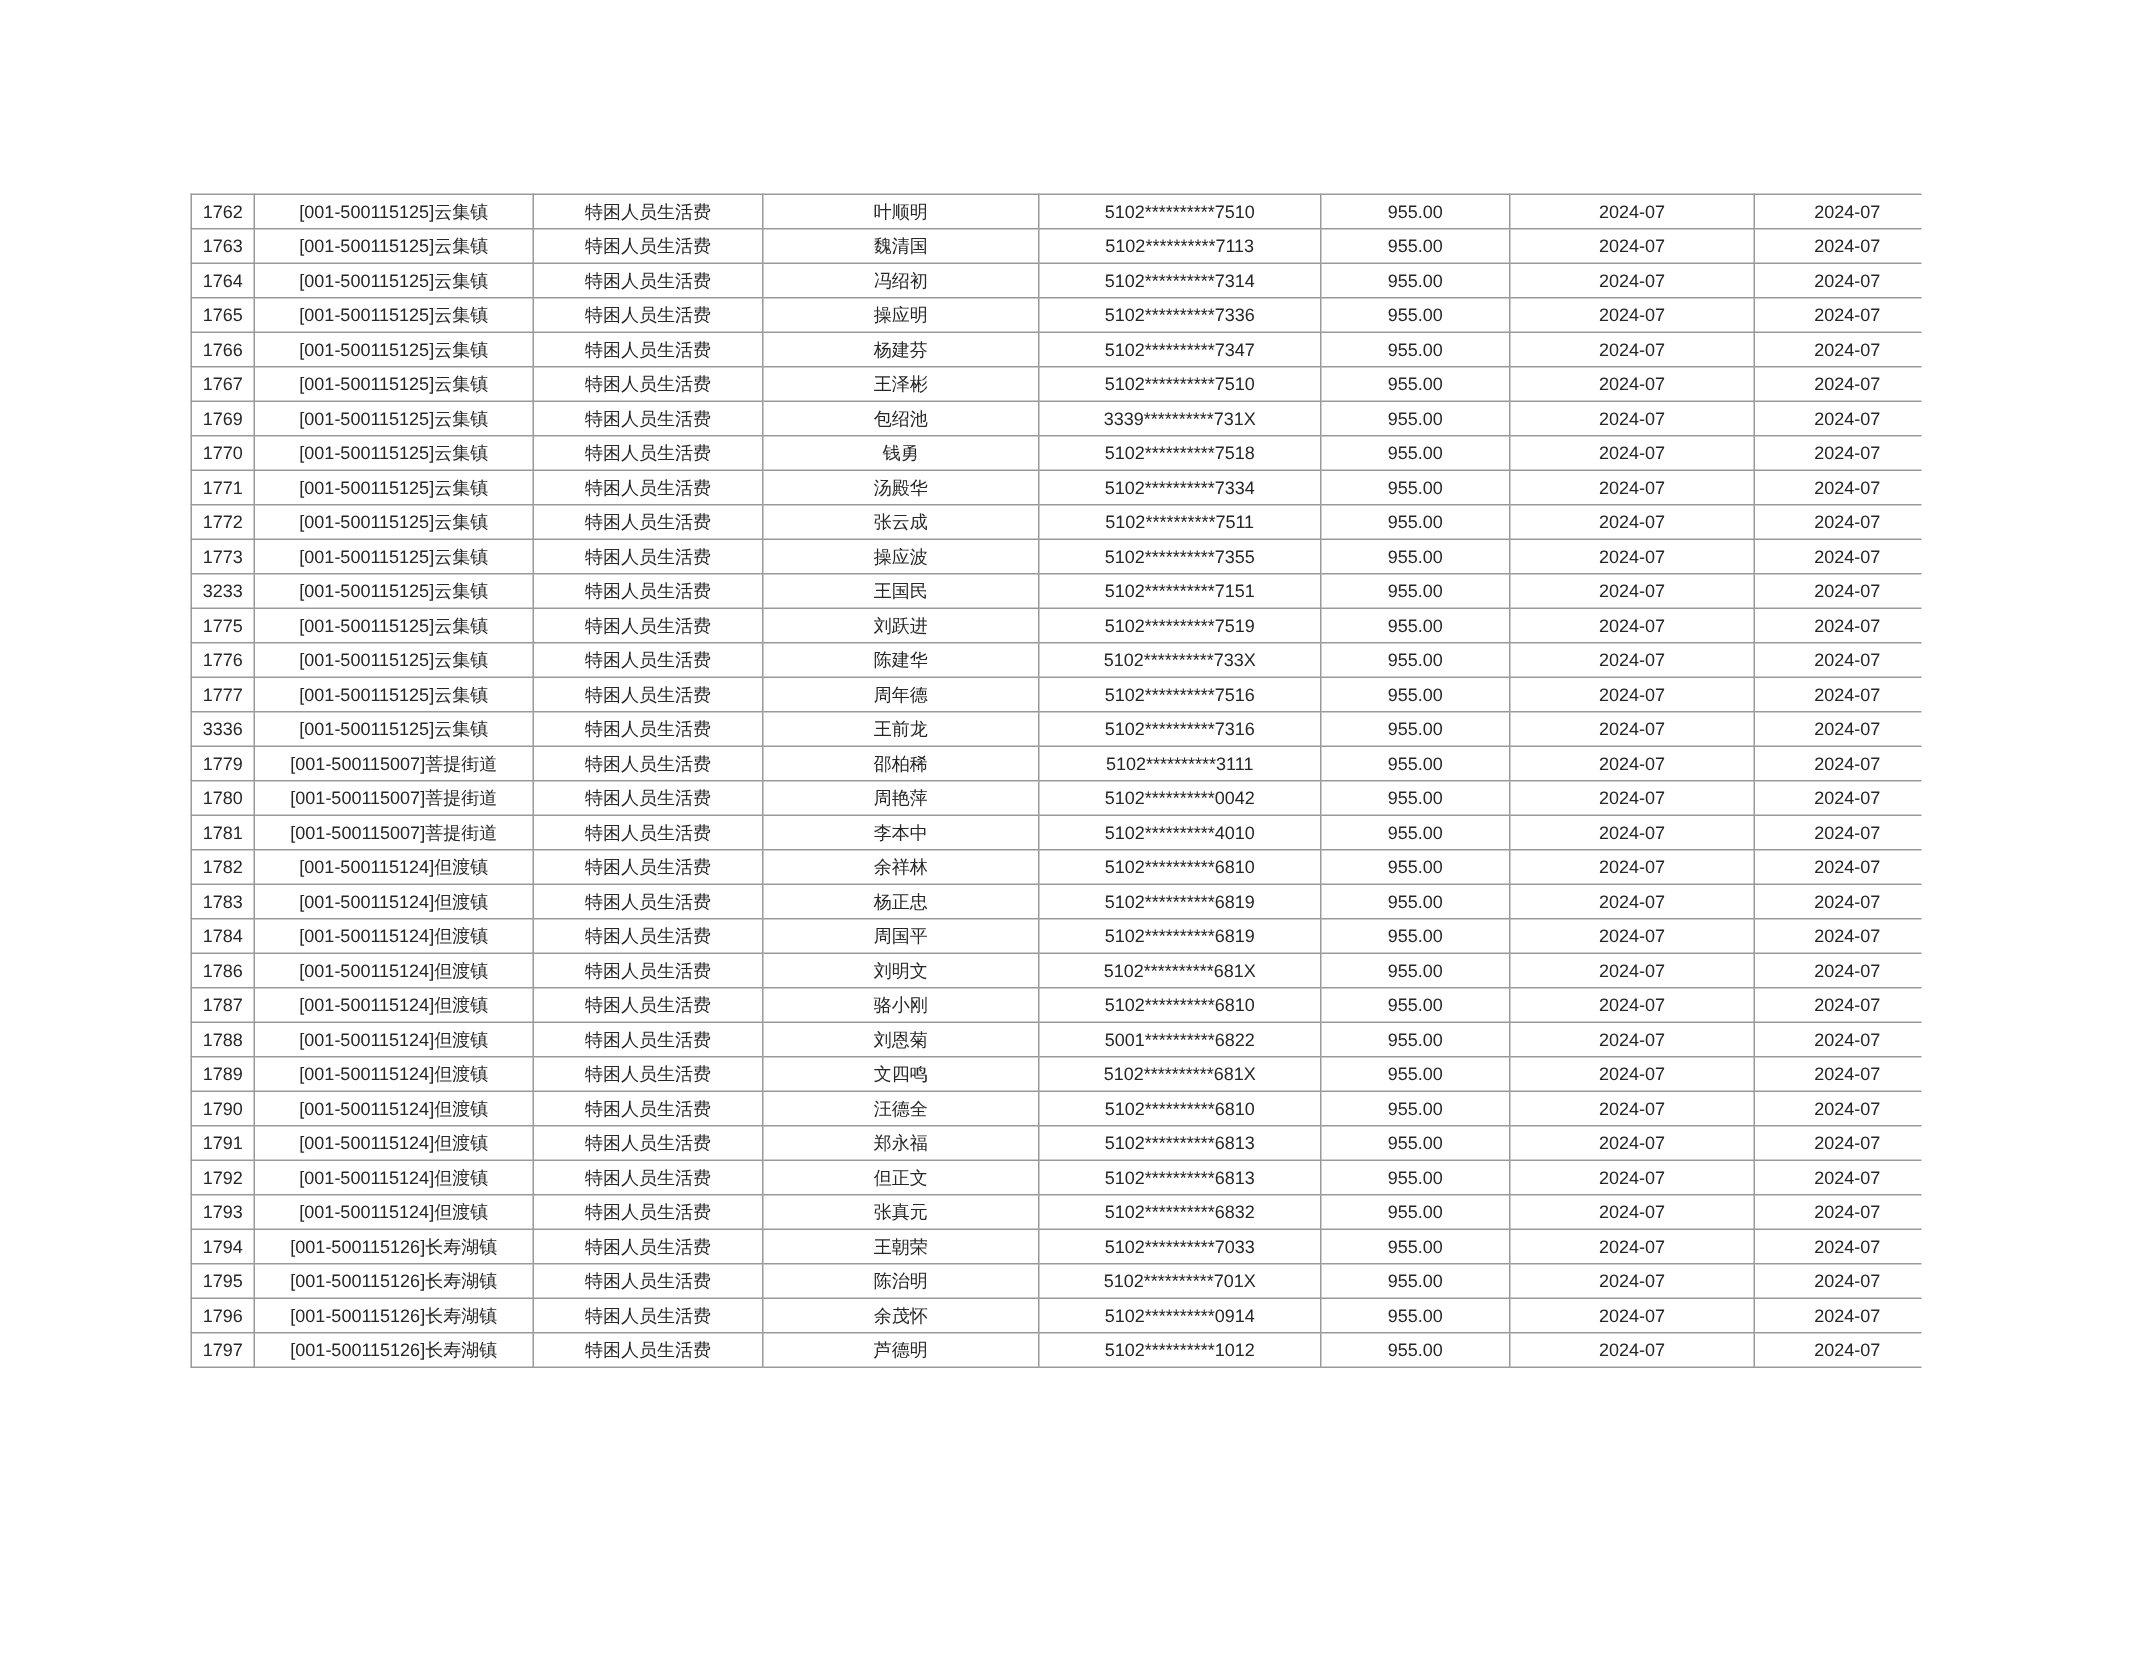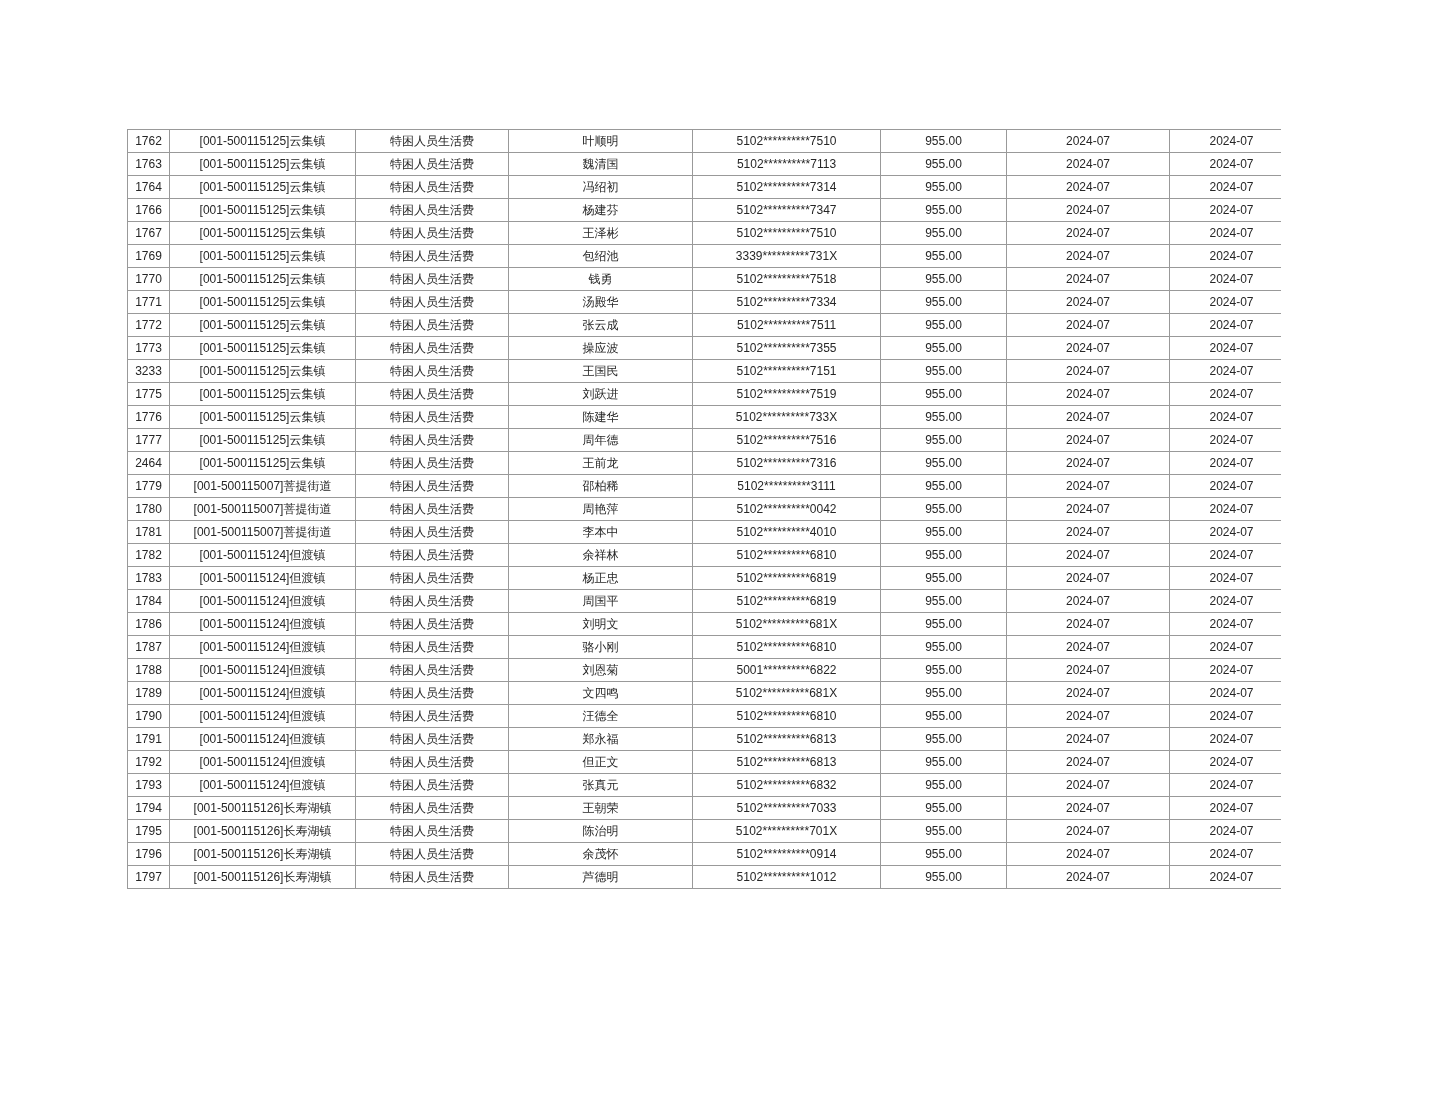--- a/index.html
+++ b/index.html
@@ -84,20 +84,30 @@
     <td>1764</td>
     <td>[001-500115125]云集镇</td>
     <td>特困人员生活费</td>
     <td>冯绍初</td>
     <td>5102**********7314</td>
     <td>955.00</td>
     <td>2024-07</td>
     <td>2024-07</td>
   </tr>
         <tr>
+    <td>1765</td>
+    <td>[001-500115125]云集镇</td>
+    <td>特困人员生活费</td>
+    <td>操应明</td>
+    <td>5102**********7336</td>
+    <td>955.00</td>
+    <td>2024-07</td>
+    <td>2024-07</td>
+  </tr>
+        <tr>
     <td>1766</td>
     <td>[001-500115125]云集镇</td>
     <td>特困人员生活费</td>
     <td>杨建芬</td>
     <td>5102**********7347</td>
     <td>955.00</td>
     <td>2024-07</td>
     <td>2024-07</td>
   </tr>
         <tr>
@@ -194,21 +204,21 @@
     <td>1777</td>
     <td>[001-500115125]云集镇</td>
     <td>特困人员生活费</td>
     <td>周年德</td>
     <td>5102**********7516</td>
     <td>955.00</td>
     <td>2024-07</td>
     <td>2024-07</td>
   </tr>
         <tr>
-    <td>2464</td>
+    <td>3336</td>
     <td>[001-500115125]云集镇</td>
     <td>特困人员生活费</td>
     <td>王前龙</td>
     <td>5102**********7316</td>
     <td>955.00</td>
     <td>2024-07</td>
     <td>2024-07</td>
   </tr>
         <tr>
     <td>1779</td>

